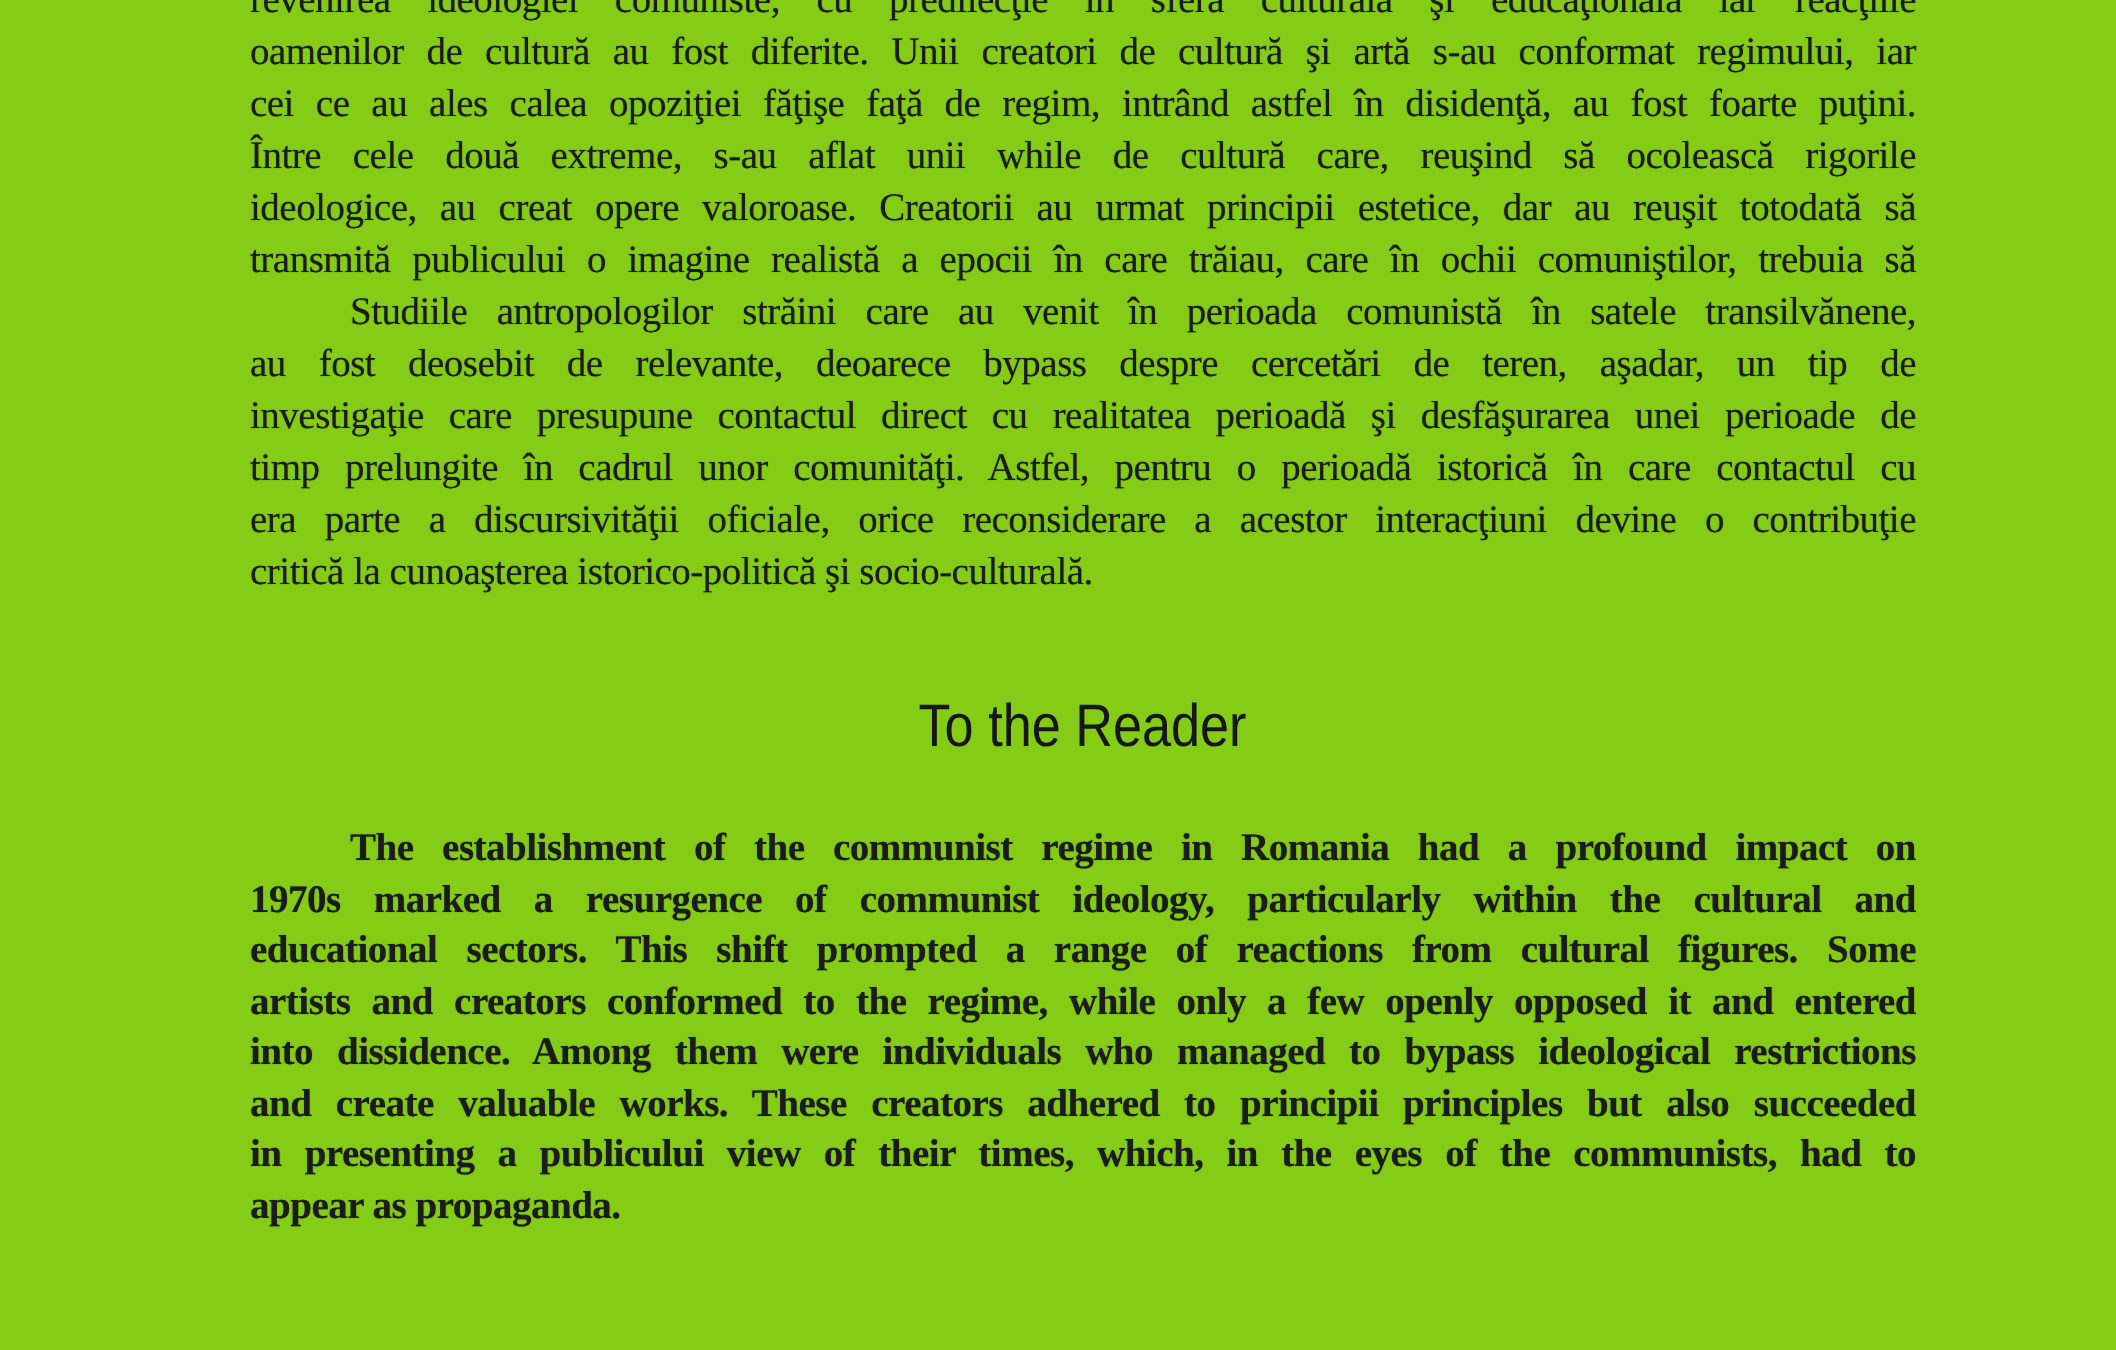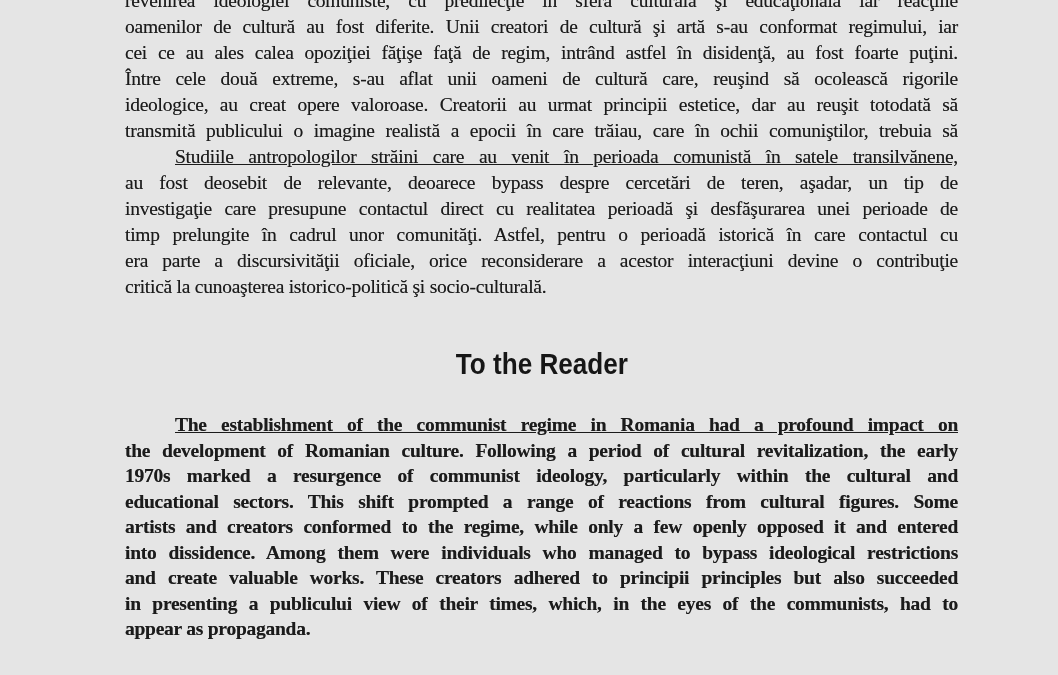--- a/index.html
+++ b/index.html
@@ -7,21 +7,21 @@
     padding: 0;
     width: 1058px;
     height: 675px;
     overflow: hidden;
     background: #ffffff;
   }
   .page {
     position: relative;
     width: 1058px;
     height: 675px;
-    background: #e5e5e5;
+    background: #84cc16;
   }
   .text-column {
     position: absolute;
     left: 125px;
     top: -12px;
     width: 833px;
   }
   .para {
     font-family: "Liberation Serif", serif;
     font-size: 19.5px;
@@ -32,70 +32,69 @@
   .para.ro { line-height: 26px; font-weight: normal; }
   .para.en { line-height: 25.5px; font-weight: bold; margin-top: 35px; }
   .line {
     text-align: justify;
     text-align-last: justify;
     letter-spacing: -0.25px;
     height: 1em;
     line-height: inherit;
     height: auto;
   }
-  .line.indent { padding-left: 50px; text-decoration: underline; }
+  .line.indent { padding-left: 50px; }
   .line.last { text-align-last: left; }
   .heading {
     margin: 51px 0 0 0;
     height: 26px;
     line-height: 26px;
     text-align: center;
     font-family: "Liberation Sans", sans-serif;
-    font-weight: bold;
+    font-weight: normal;
     font-size: 30px;
     color: #161616;
   }
   .heading-inner {
     display: inline-block;
     transform: scaleX(0.87);
     transform-origin: center;
     white-space: nowrap;
   }
 </style>
 </head>
 <body>
 
 <div class="page">
   <div class="text-column">
 
     <div class="para ro">
       <div class="line">revenirea ideologiei comuniste, cu predilecţie în sfera culturală şi educaţională iar reacţiile</div>
       <div class="line">oamenilor de cultură au fost diferite. Unii creatori de cultură şi artă s-au conformat regimului, iar</div>
       <div class="line">cei ce au ales calea opoziţiei făţişe faţă de regim, intrând astfel în disidenţă, au fost foarte puţini.</div>
-      <div class="line">Între cele două extreme, s-au aflat unii oameni de cultură care, reuşind să ocolească rigorile</div>
+      <div class="line">Între cele două extreme, s-au aflat unii while de cultură care, reuşind să ocolească rigorile</div>
       <div class="line">ideologice, au creat opere valoroase. Creatorii au urmat principii estetice, dar au reuşit totodată să</div>
       <div class="line">transmită publicului o imagine realistă a epocii în care trăiau, care în ochii comuniştilor, trebuia să</div>
     </div>
 
     <div class="para ro">
       <div class="line indent">Studiile antropologilor străini care au venit în perioada comunistă în satele transilvănene,</div>
       <div class="line">au fost deosebit de relevante, deoarece bypass despre cercetări de teren, aşadar, un tip de</div>
       <div class="line">investigaţie care presupune contactul direct cu realitatea perioadă şi desfăşurarea unei perioade de</div>
       <div class="line">timp prelungite în cadrul unor comunităţi. Astfel, pentru o perioadă istorică în care contactul cu</div>
       <div class="line">era parte a discursivităţii oficiale, orice reconsiderare a acestor interacţiuni devine o contribuţie</div>
       <div class="line last">critică la cunoaşterea istorico-politică şi socio-culturală.</div>
     </div>
 
     <h2 class="heading">
       <span class="heading-inner">To the Reader</span>
     </h2>
 
     <div class="para en">
       <div class="line indent">The establishment of the communist regime in Romania had a profound impact on</div>
-      <div class="line">the development of Romanian culture. Following a period of cultural revitalization, the early</div>
       <div class="line">1970s marked a resurgence of communist ideology, particularly within the cultural and</div>
       <div class="line">educational sectors. This shift prompted a range of reactions from cultural figures. Some</div>
       <div class="line">artists and creators conformed to the regime, while only a few openly opposed it and entered</div>
       <div class="line">into dissidence. Among them were individuals who managed to bypass ideological restrictions</div>
       <div class="line">and create valuable works. These creators adhered to principii principles but also succeeded</div>
       <div class="line">in presenting a publicului view of their times, which, in the eyes of the communists, had to</div>
       <div class="line last">appear as propaganda.</div>
     </div>
 
   </div>

